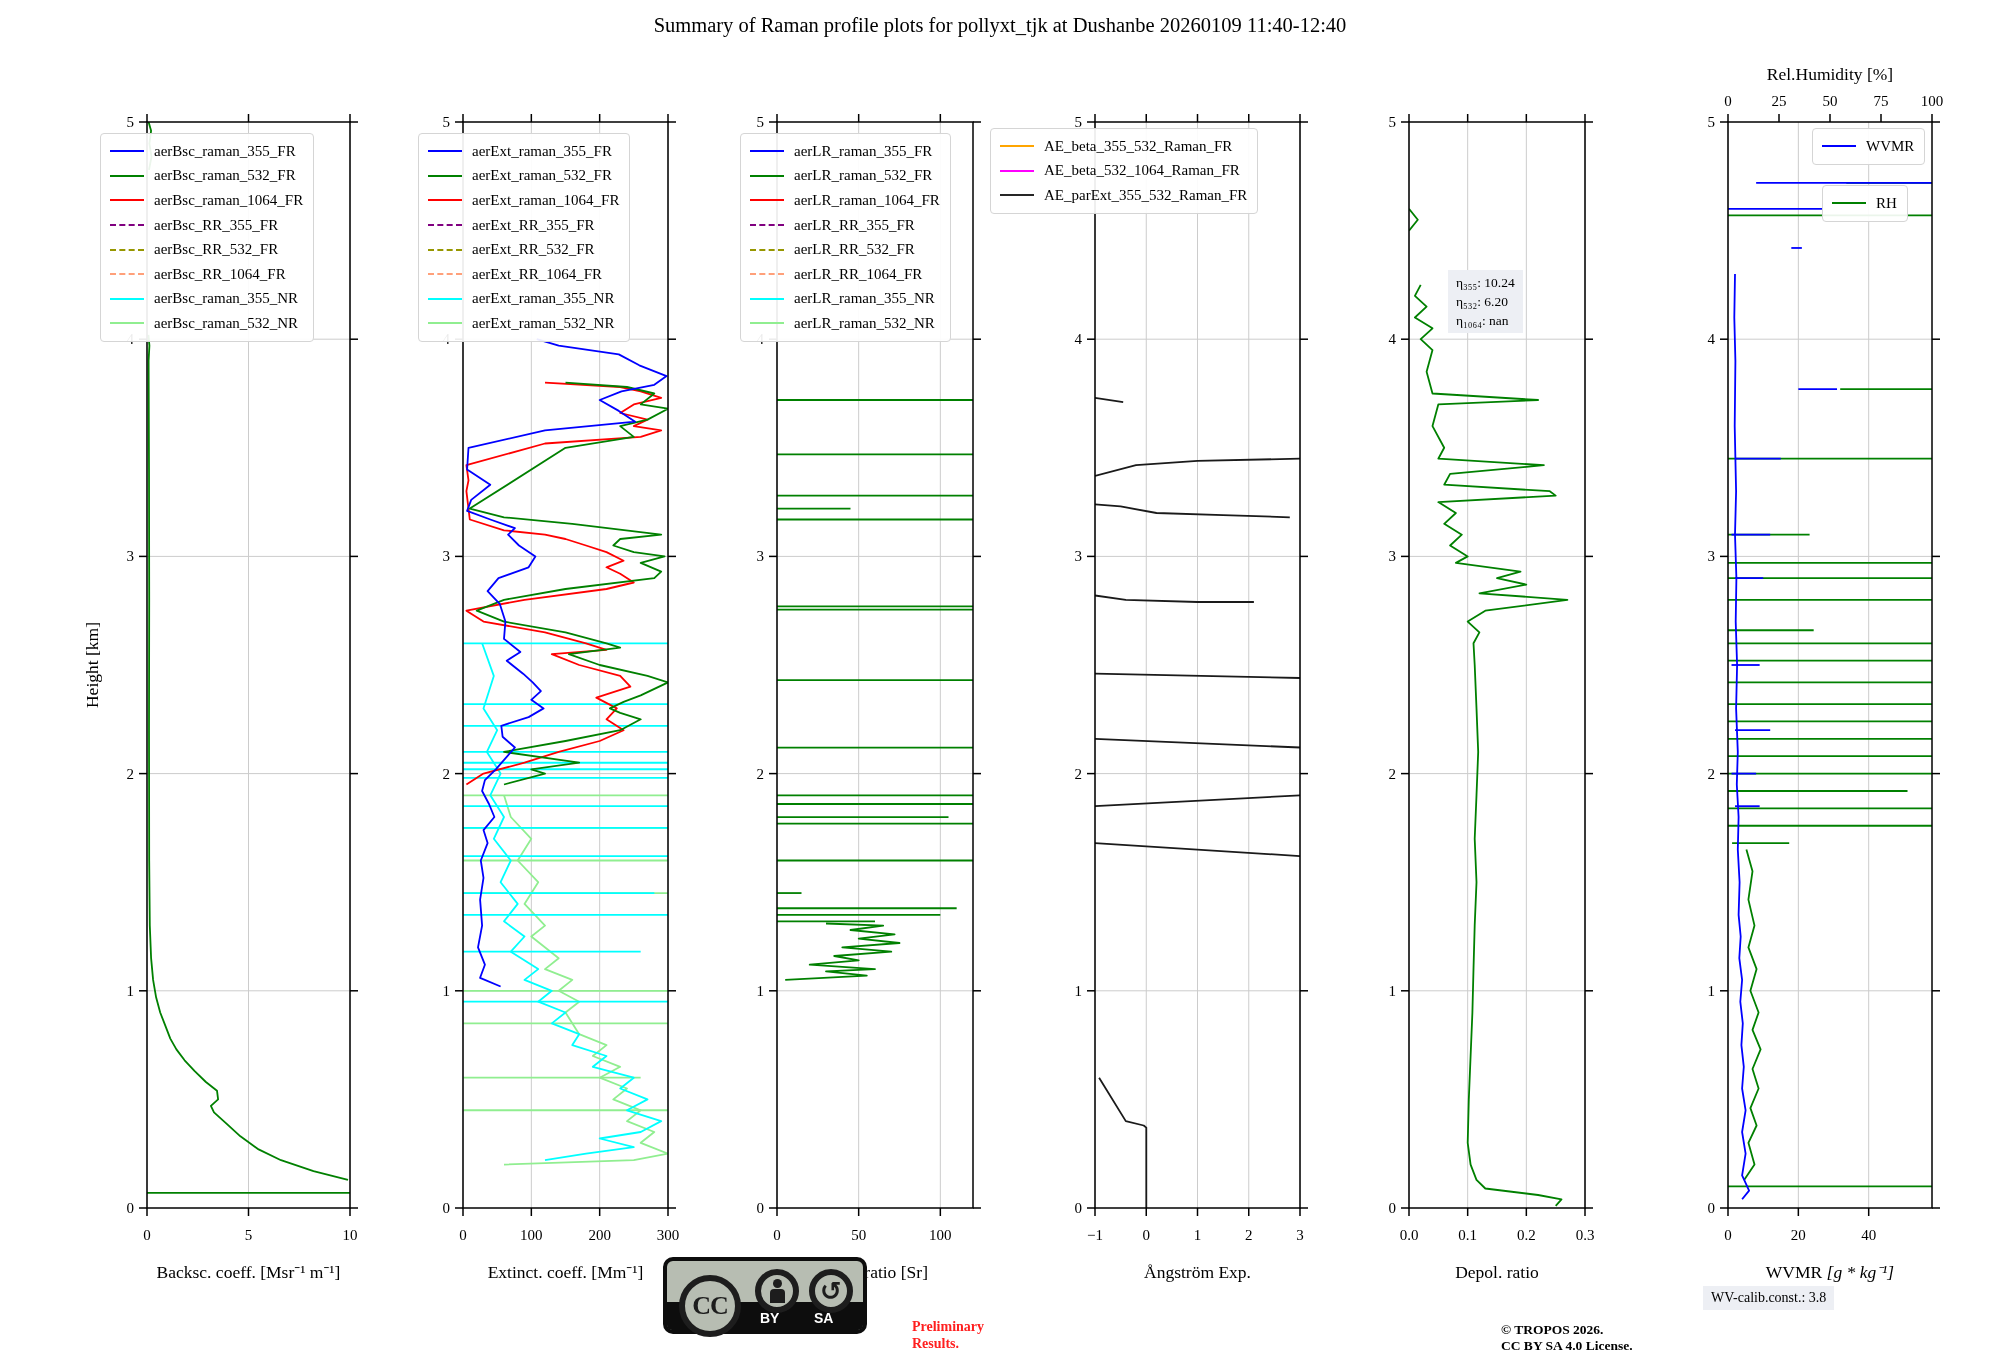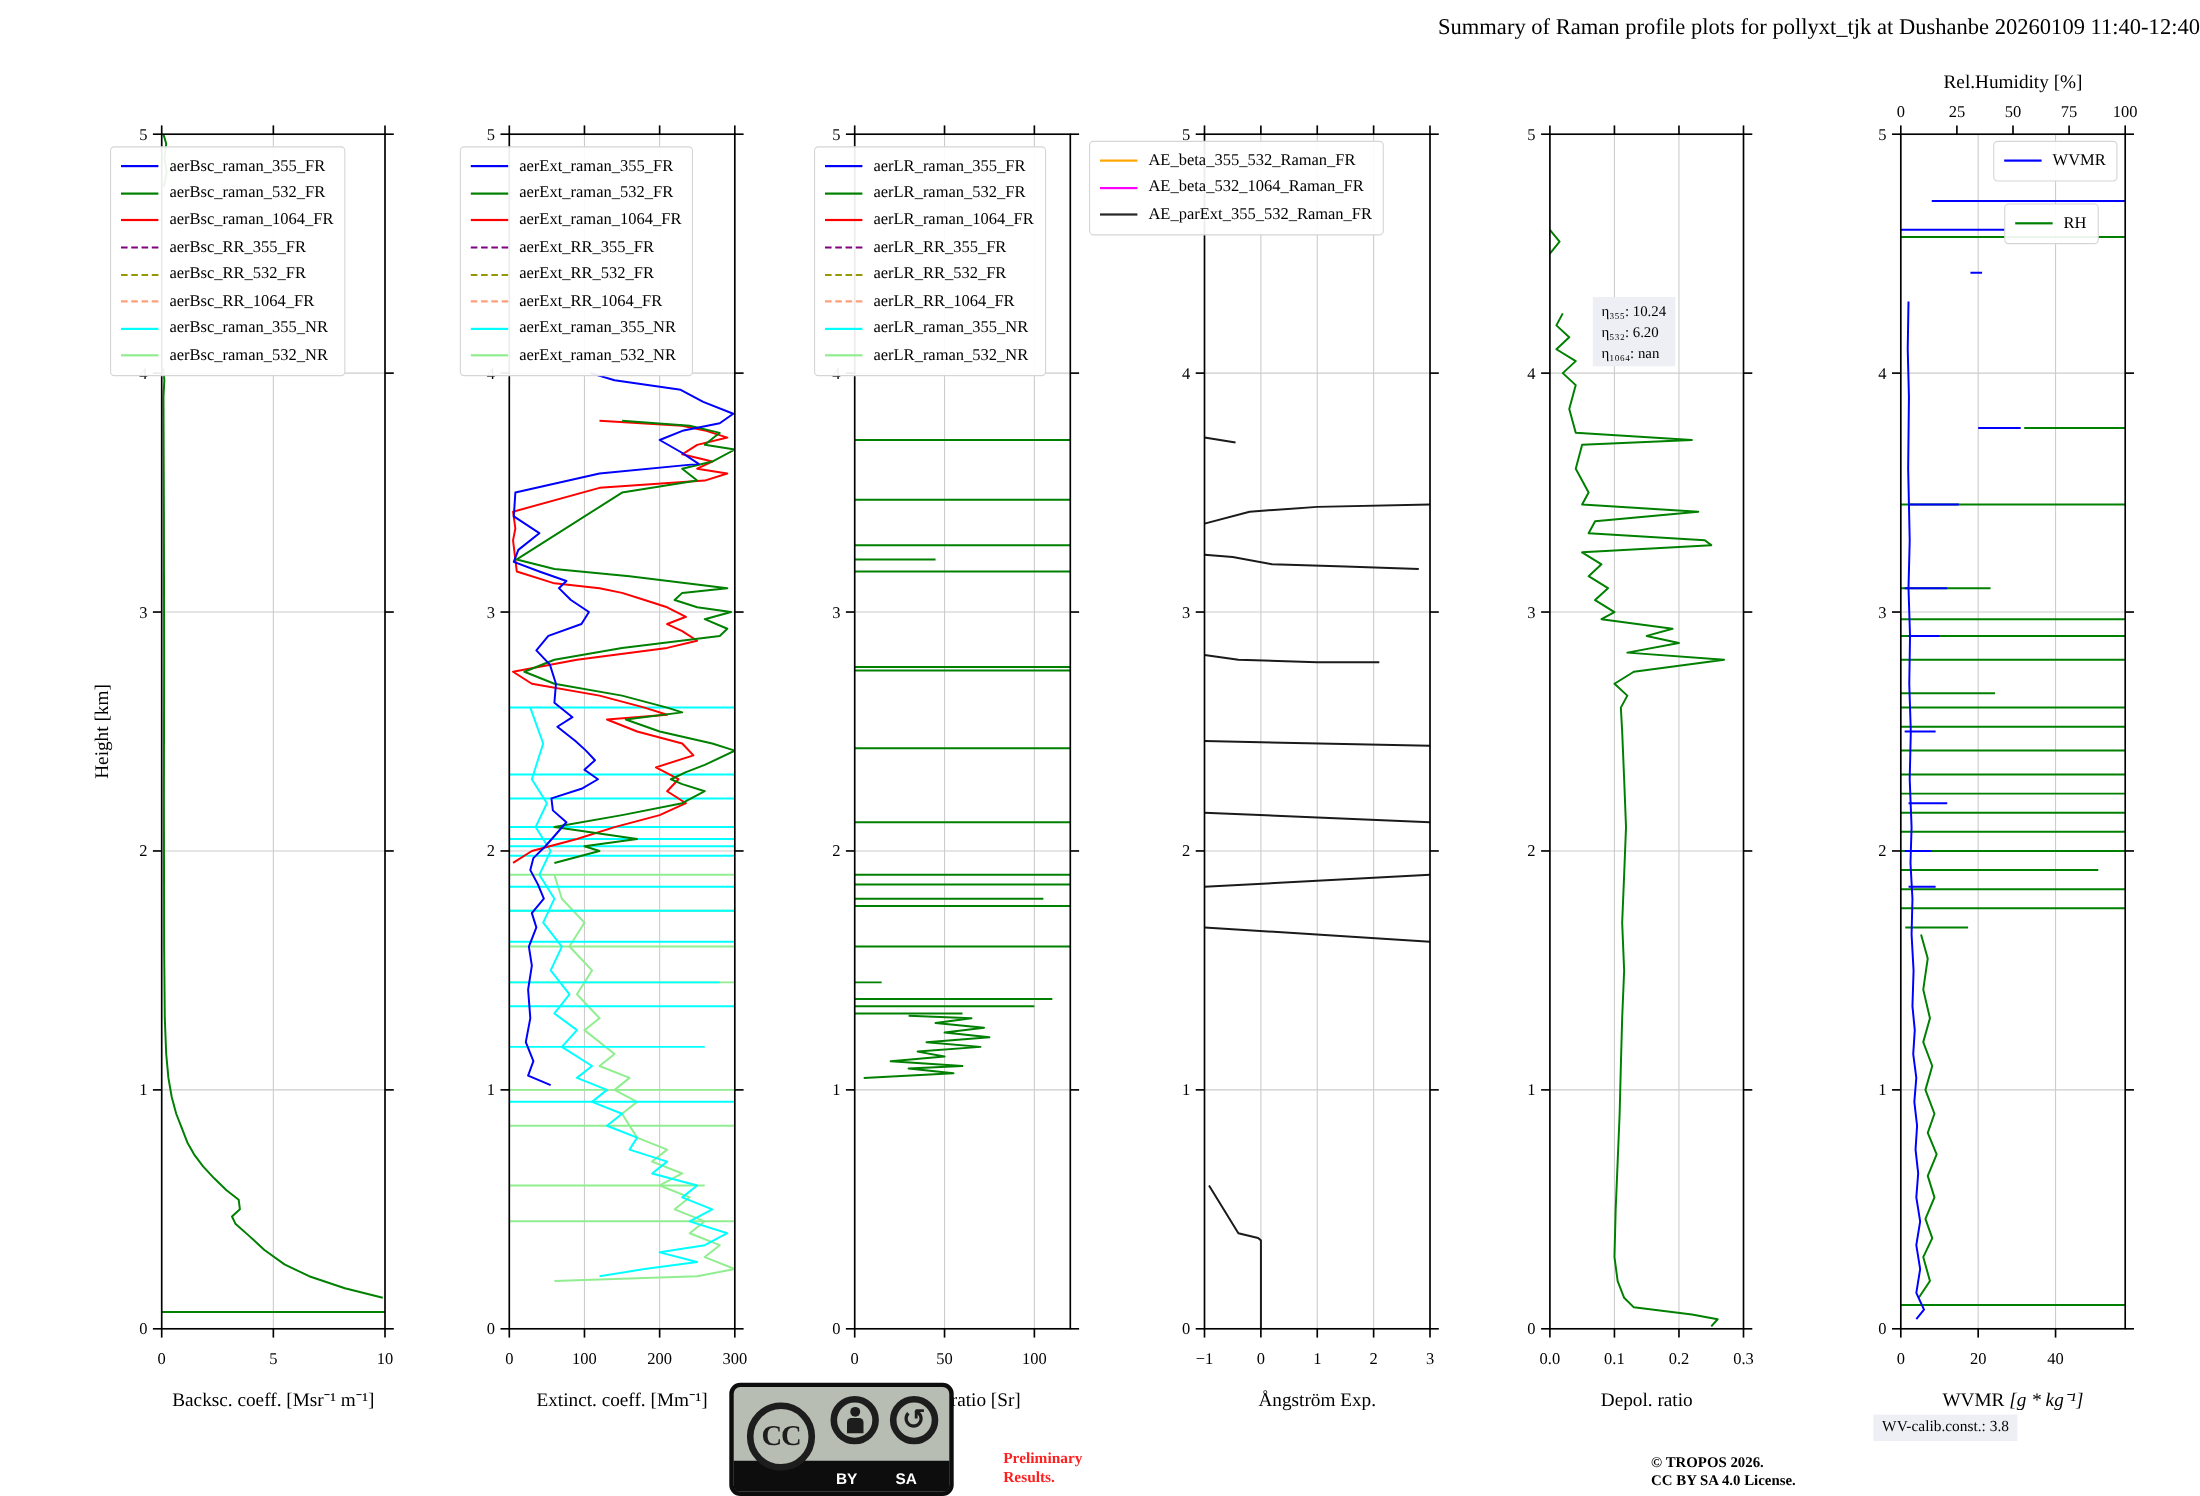--- a/index.html
+++ b/index.html
@@ -1,36 +1,36 @@
 <!DOCTYPE html>
 <html><head>
 <meta charset="utf-8">
 <style>
   html,body{margin:0;padding:0;background:#fff;}
   #canvas{position:relative;width:2000px;height:1360px;background:#fff;overflow:hidden;
           font-family:"Liberation Serif",serif;color:#000;}
   #plot-svg{position:absolute;left:0;top:0;}
   .tick{font:15px "Liberation Serif",serif;fill:#000;}
   .axlabel{font:17.5px "Liberation Serif",serif;fill:#000;}
-  #page-title{position:absolute;left:0;top:14px;width:2000px;text-align:right;
+  #page-title{position:absolute;left:0;top:14px;width:2000px;text-align:center;
               font-size:20.5px;}
   .legend{position:absolute;background:rgba(255,255,255,.92);border:1px solid #d5d5d5;
           border-radius:4px;padding:5px 10px 5px 9px;font-size:15px;z-index:3;}
   .lrow{height:24.6px;display:flex;align-items:center;gap:10px;white-space:nowrap;}
   .lline{display:inline-block;width:34px;height:0;}
   .note{position:absolute;background:#edeff4;padding:3px 8px;line-height:19.5px;z-index:2;}
   #eta-note{left:1448px;top:270px;font-size:13.5px;line-height:19px;}
   #refh-note{left:193px;top:1290px;font-size:15px;}
   #wv-note{left:1703px;top:1286px;font-size:14px;line-height:18px;}
   #copyright-note{position:absolute;left:1501px;top:1322px;font-size:13.5px;font-weight:bold;
                   line-height:16px;}
   #preliminary-note{position:absolute;left:912px;top:1318px;font-size:14px;font-weight:bold;
                     color:#ff1f1f;line-height:17px;}
   
-  #cc-badge{position:absolute;left:663px;top:1257px;width:204px;height:103px;
+  #cc-badge{position:absolute;left:663px;top:1257px;width:204px;height:77px;
             background:#b7bdb2;border:4px solid #0d0d0d;border-radius:10px;box-sizing:border-box;}
   #cc-strip{position:absolute;left:0;bottom:0;width:100%;height:28px;background:#0d0d0d;
             border-radius:0 0 5px 5px;}
   .cc-circle{position:absolute;border:6px solid #1d1d1d;border-radius:50%;background:#b7bdb2;
              display:flex;align-items:center;justify-content:center;box-sizing:border-box;}
   #cc-logo{left:12px;top:14px;width:62px;height:62px;font-size:26px;font-weight:bold;
            color:#1d1d1d;letter-spacing:-1px;z-index:2;}
   #cc-person{left:88px;top:8px;width:44px;height:44px;}
   #cc-arrow{left:142px;top:8px;width:44px;height:44px;font-family:"DejaVu Sans",sans-serif;
             font-size:26px;font-weight:bold;color:#1d1d1d;}

